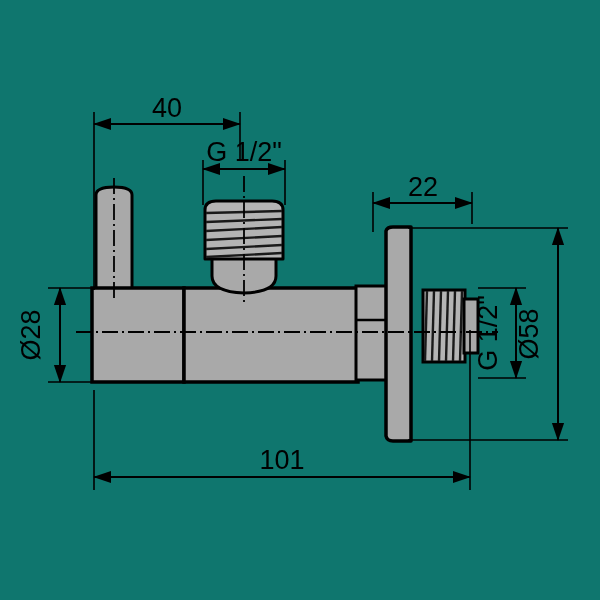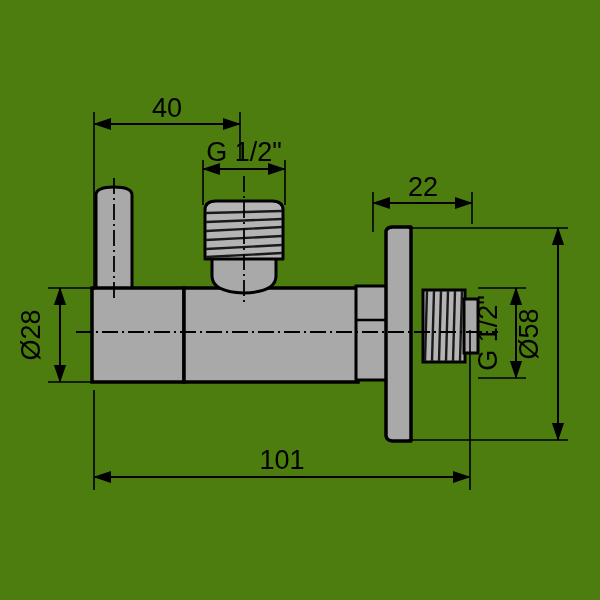--- a/index.html
+++ b/index.html
@@ -5,21 +5,21 @@
 <style>
   html,body{margin:0;padding:0;background:#fff;}
   body{
     font-family:"Liberation Sans", sans-serif;
     width:600px;height:600px;
     overflow:hidden;
   }
   #stage{
     position:relative;
     width:600px;height:600px;
-    background:#4d7c0f;
+    background:#0f766e;
   }
   #drawing{
     position:absolute;
     left:0;top:0;
     width:600px;height:600px;
   }
   .dimtext{
     font-family:"Liberation Sans", sans-serif;
     font-weight:400;
   }

